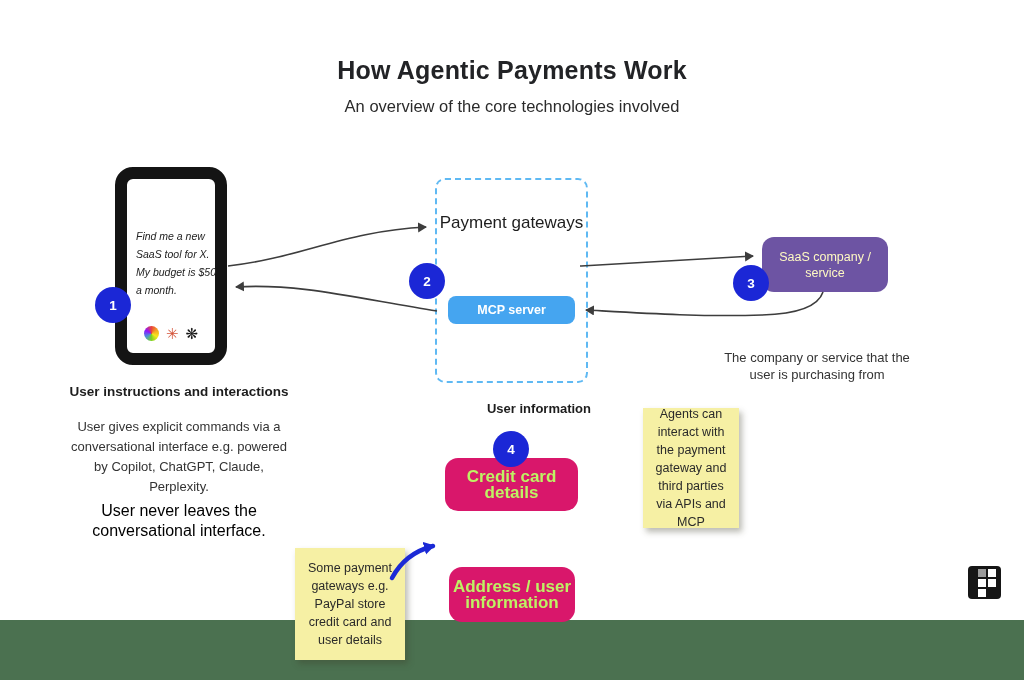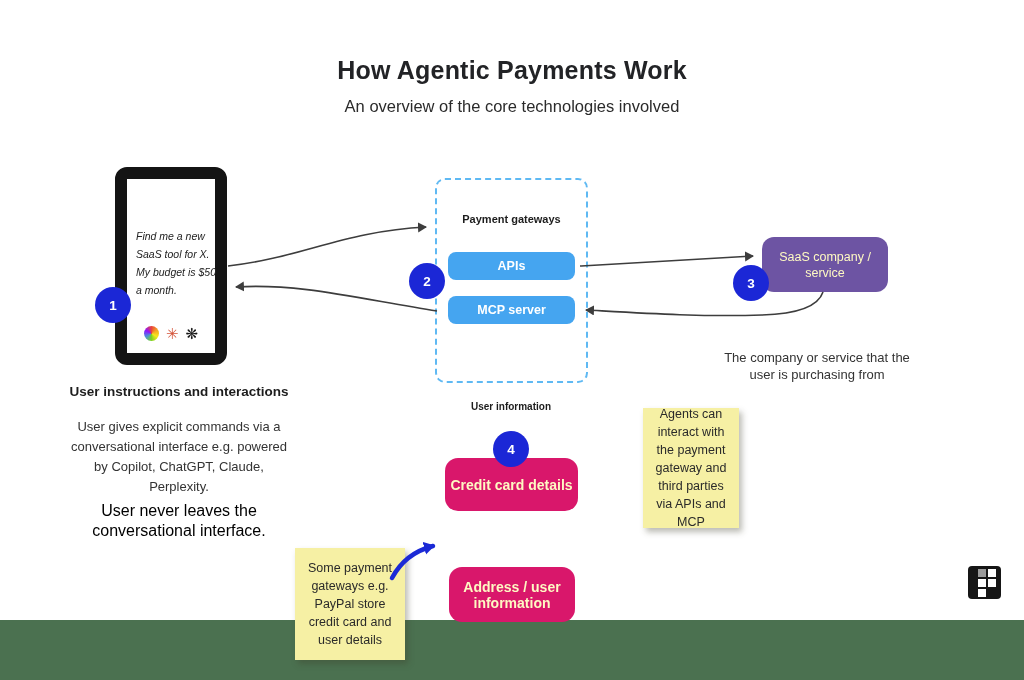--- a/index.html
+++ b/index.html
@@ -18,21 +18,21 @@
     text-align: center; font-size: 25px; font-weight: bold; color: #222326;
     letter-spacing: 0.2px;
   }
   .subtitle {
     position: absolute; top: 97px; left: 0; width: 1024px;
     text-align: center; font-size: 16.5px; color: #2b2b2b;
   }
   
   .phone {
     position: absolute; left: 115px; top: 167px; width: 112px; height: 198px;
-    border: 12px solid #141414; border-radius: 12px; background: #ffffff; padding-left: 24px;
+    border: 12px solid #141414; border-radius: 18px; background: #ffffff; padding-left: 24px;
   }
   .phone-message {
     position: absolute; left: 9px; top: 48px; width: 80px;
     font-size: 10.5px; font-style: italic; font-weight: 500;
     color: #222; line-height: 18px;
   }
   .phone-logos {
     position: absolute; left: 0; right: 0; bottom: 12px;
     display: flex; justify-content: center; align-items: center; gap: 7px;
   }
@@ -65,21 +65,21 @@
     position: absolute; left: 64px; top: 501px; width: 230px;
     text-align: center; font-size: 16px; color: #000000; line-height: 20px;
   }
   
   .gateway-box {
     position: absolute; left: 435px; top: 178px; width: 153px; height: 205px;
     border: 2px dashed #5fb9f3; border-radius: 10px; background: #ffffff; z-index: 2;
   }
   .gateway-title {
     position: absolute; top: 33px; left: 0; width: 100%;
-    text-align: center; font-size: 11px; font-weight: bold; color: #1d1d1d;
+    text-align: center; font-size: 17px; font-weight: normal; color: #1d1d1d;
   }
   .chip {
     position: absolute; left: 11px; width: 127px; height: 28px;
     background: #45a5f0; border-radius: 8px; color: #ffffff;
     font-size: 12.5px; font-weight: bold;
     display: flex; align-items: center; justify-content: center; z-index: 3;
   }
   #chip-apis { top: 72px; }
   #chip-mcp  { top: 116px; }
   
@@ -90,25 +90,25 @@
     display: flex; align-items: center; justify-content: center; padding: 4px 12px;
     z-index: 4;
   }
   .saas-caption {
     position: absolute; left: 712px; top: 349px; width: 210px;
     text-align: center; font-size: 13px; color: #333; line-height: 17px;
   }
   
   .userinfo-heading {
     position: absolute; left: 431px; top: 401px; width: 160px;
-    text-align: center; font-size: 10px; font-weight: bold; color: #1d1d1d;
+    text-align: right; font-size: 13px; font-weight: bold; color: #1d1d1d;
   }
   .pink-box {
-    position: absolute; background: #d9176b; border-radius: 13px; color: #fef9c3;
-    font-size: 14px; font-weight: bold; text-align: center; line-height: 16px;
+    position: absolute; background: #d9176b; border-radius: 13px; color: #bef264;
+    font-size: 17px; font-weight: bold; text-align: center; line-height: 16px;
     display: flex; align-items: center; justify-content: center; padding: 4px 2px;
     z-index: 4;
   }
   #credit-box  { left: 445px; top: 458px; width: 133px; height: 53px; }
   #address-box { left: 449px; top: 523px; width: 126px; height: 55px; margin-top: 44px; }
   
   .sticky {
     position: absolute; background: #f6f0a4; color: #2a2a2a;
     font-size: 12.5px; line-height: 18px; text-align: center;
     display: flex; align-items: center; justify-content: center; padding: 8px;
@@ -157,21 +157,20 @@
   <div class="badge" id="badge-2">2</div>
   <div class="badge" id="badge-3">3</div>
   <div class="badge" id="badge-4">4</div>
 
   <div class="user-heading">User instructions and interactions</div>
   <div class="user-p1">User gives explicit commands via a conversational interface e.g. powered by Copilot, ChatGPT, Claude, Perplexity.</div>
   <div class="user-p2">User never leaves the conversational interface.</div>
 
   <div class="gateway-box">
     <div class="gateway-title">Payment gateways</div>
-    <div class="chip" id="chip-apis">APIs</div>
     <div class="chip" id="chip-mcp">MCP server</div>
   </div>
 
   <div class="saas-box">SaaS company / service</div>
   <div class="saas-caption">The company or service that the user is purchasing from</div>
 
   <div class="userinfo-heading">User information</div>
   <div class="pink-box" id="credit-box">Credit card details</div>
   <div class="pink-box" id="address-box">Address / user information</div>
 

